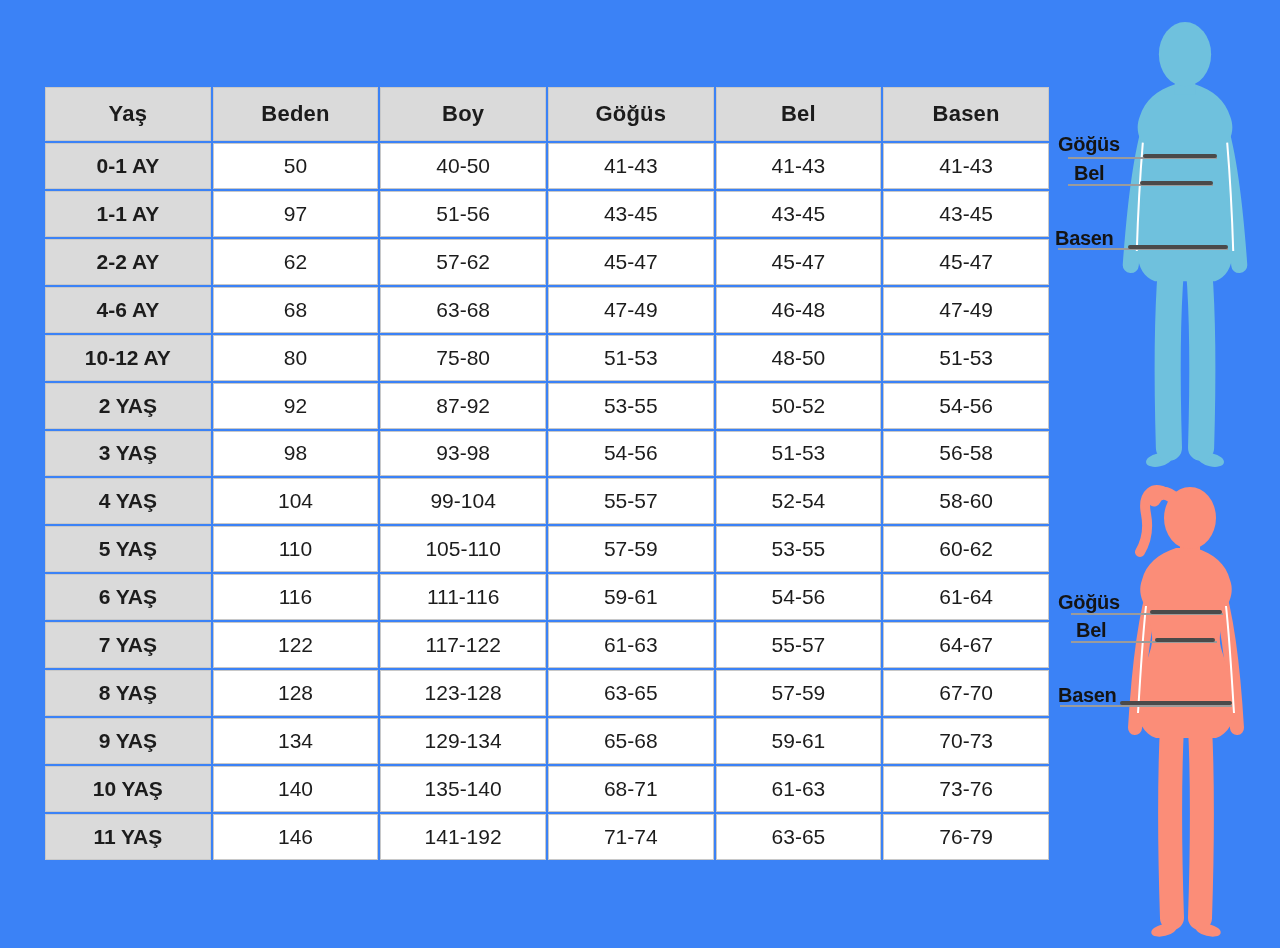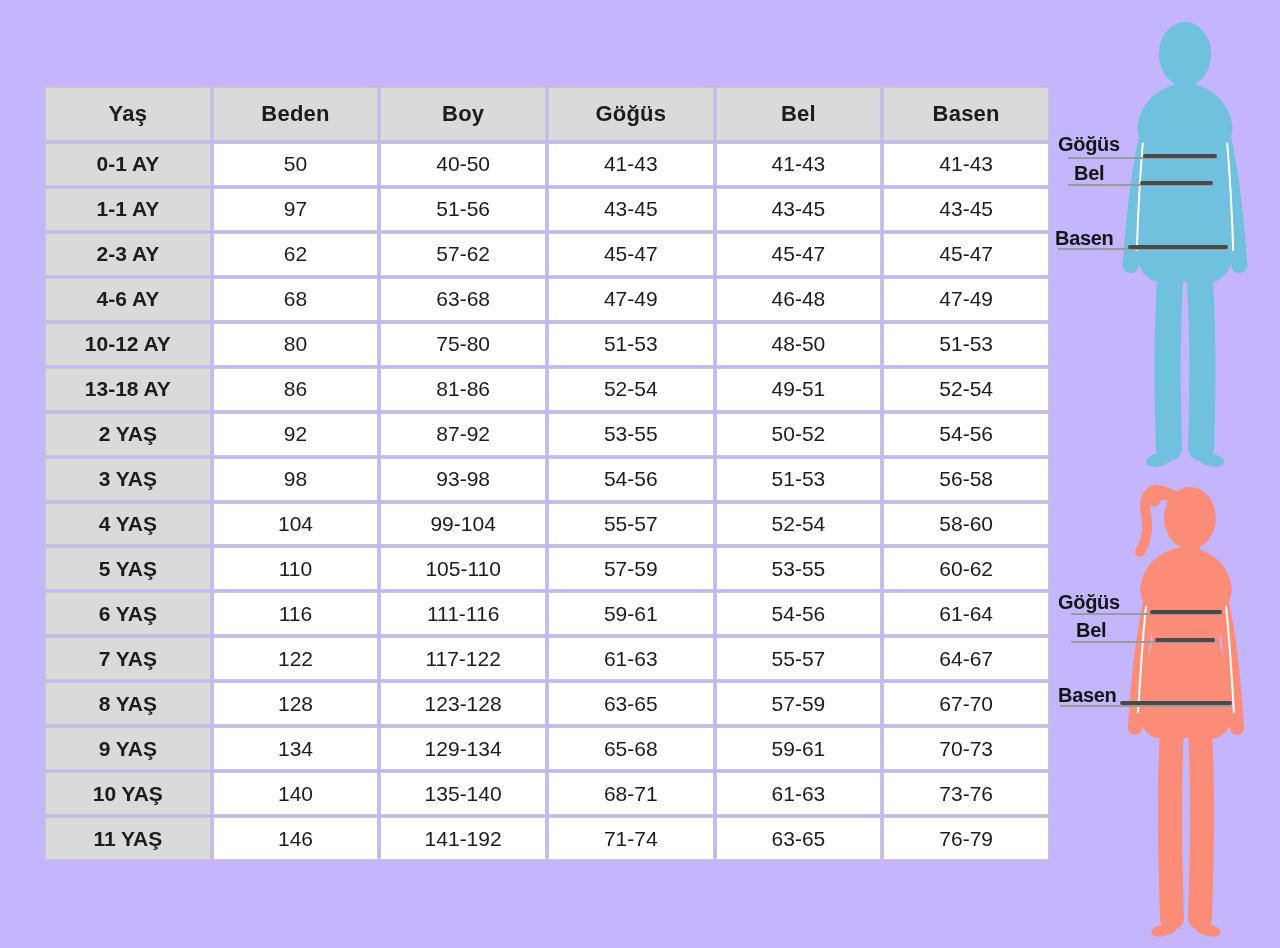--- a/index.html
+++ b/index.html
@@ -3,21 +3,21 @@
 <meta charset="utf-8">
 <style>
   html,body{margin:0;padding:0;}
   body{
     font-family:"Liberation Sans","DejaVu Sans",sans-serif;
     background:#ffffff;
   }
   .canvas{
     position:relative;
     width:1280px;height:948px;
-    background:#c4b5fd;
+    background:#3b82f6;
     overflow:hidden;
   }
 
   
   table.size-table{
     position:absolute;
     left:43px;top:85px;
     width:1008px;height:777px;
     border-collapse:separate;
     border-spacing:2px;
@@ -102,21 +102,21 @@
         </tr>
         <tr>
           <td class="rowlabel">1-1 AY</td>
           <td>97</td>
           <td>51-56</td>
           <td>43-45</td>
           <td>43-45</td>
           <td>43-45</td>
         </tr>
         <tr>
-          <td class="rowlabel">2-3 AY</td>
+          <td class="rowlabel">2-2 AY</td>
           <td>62</td>
           <td>57-62</td>
           <td>45-47</td>
           <td>45-47</td>
           <td>45-47</td>
         </tr>
         <tr>
           <td class="rowlabel">4-6 AY</td>
           <td>68</td>
           <td>63-68</td>
@@ -126,28 +126,20 @@
         </tr>
         <tr>
           <td class="rowlabel">10-12 AY</td>
           <td>80</td>
           <td>75-80</td>
           <td>51-53</td>
           <td>48-50</td>
           <td>51-53</td>
         </tr>
         <tr>
-          <td class="rowlabel">13-18 AY</td>
-          <td>86</td>
-          <td>81-86</td>
-          <td>52-54</td>
-          <td>49-51</td>
-          <td>52-54</td>
-        </tr>
-        <tr>
           <td class="rowlabel">2 YAŞ</td>
           <td>92</td>
           <td>87-92</td>
           <td>53-55</td>
           <td>50-52</td>
           <td>54-56</td>
         </tr>
         <tr>
           <td class="rowlabel">3 YAŞ</td>
           <td>98</td>

